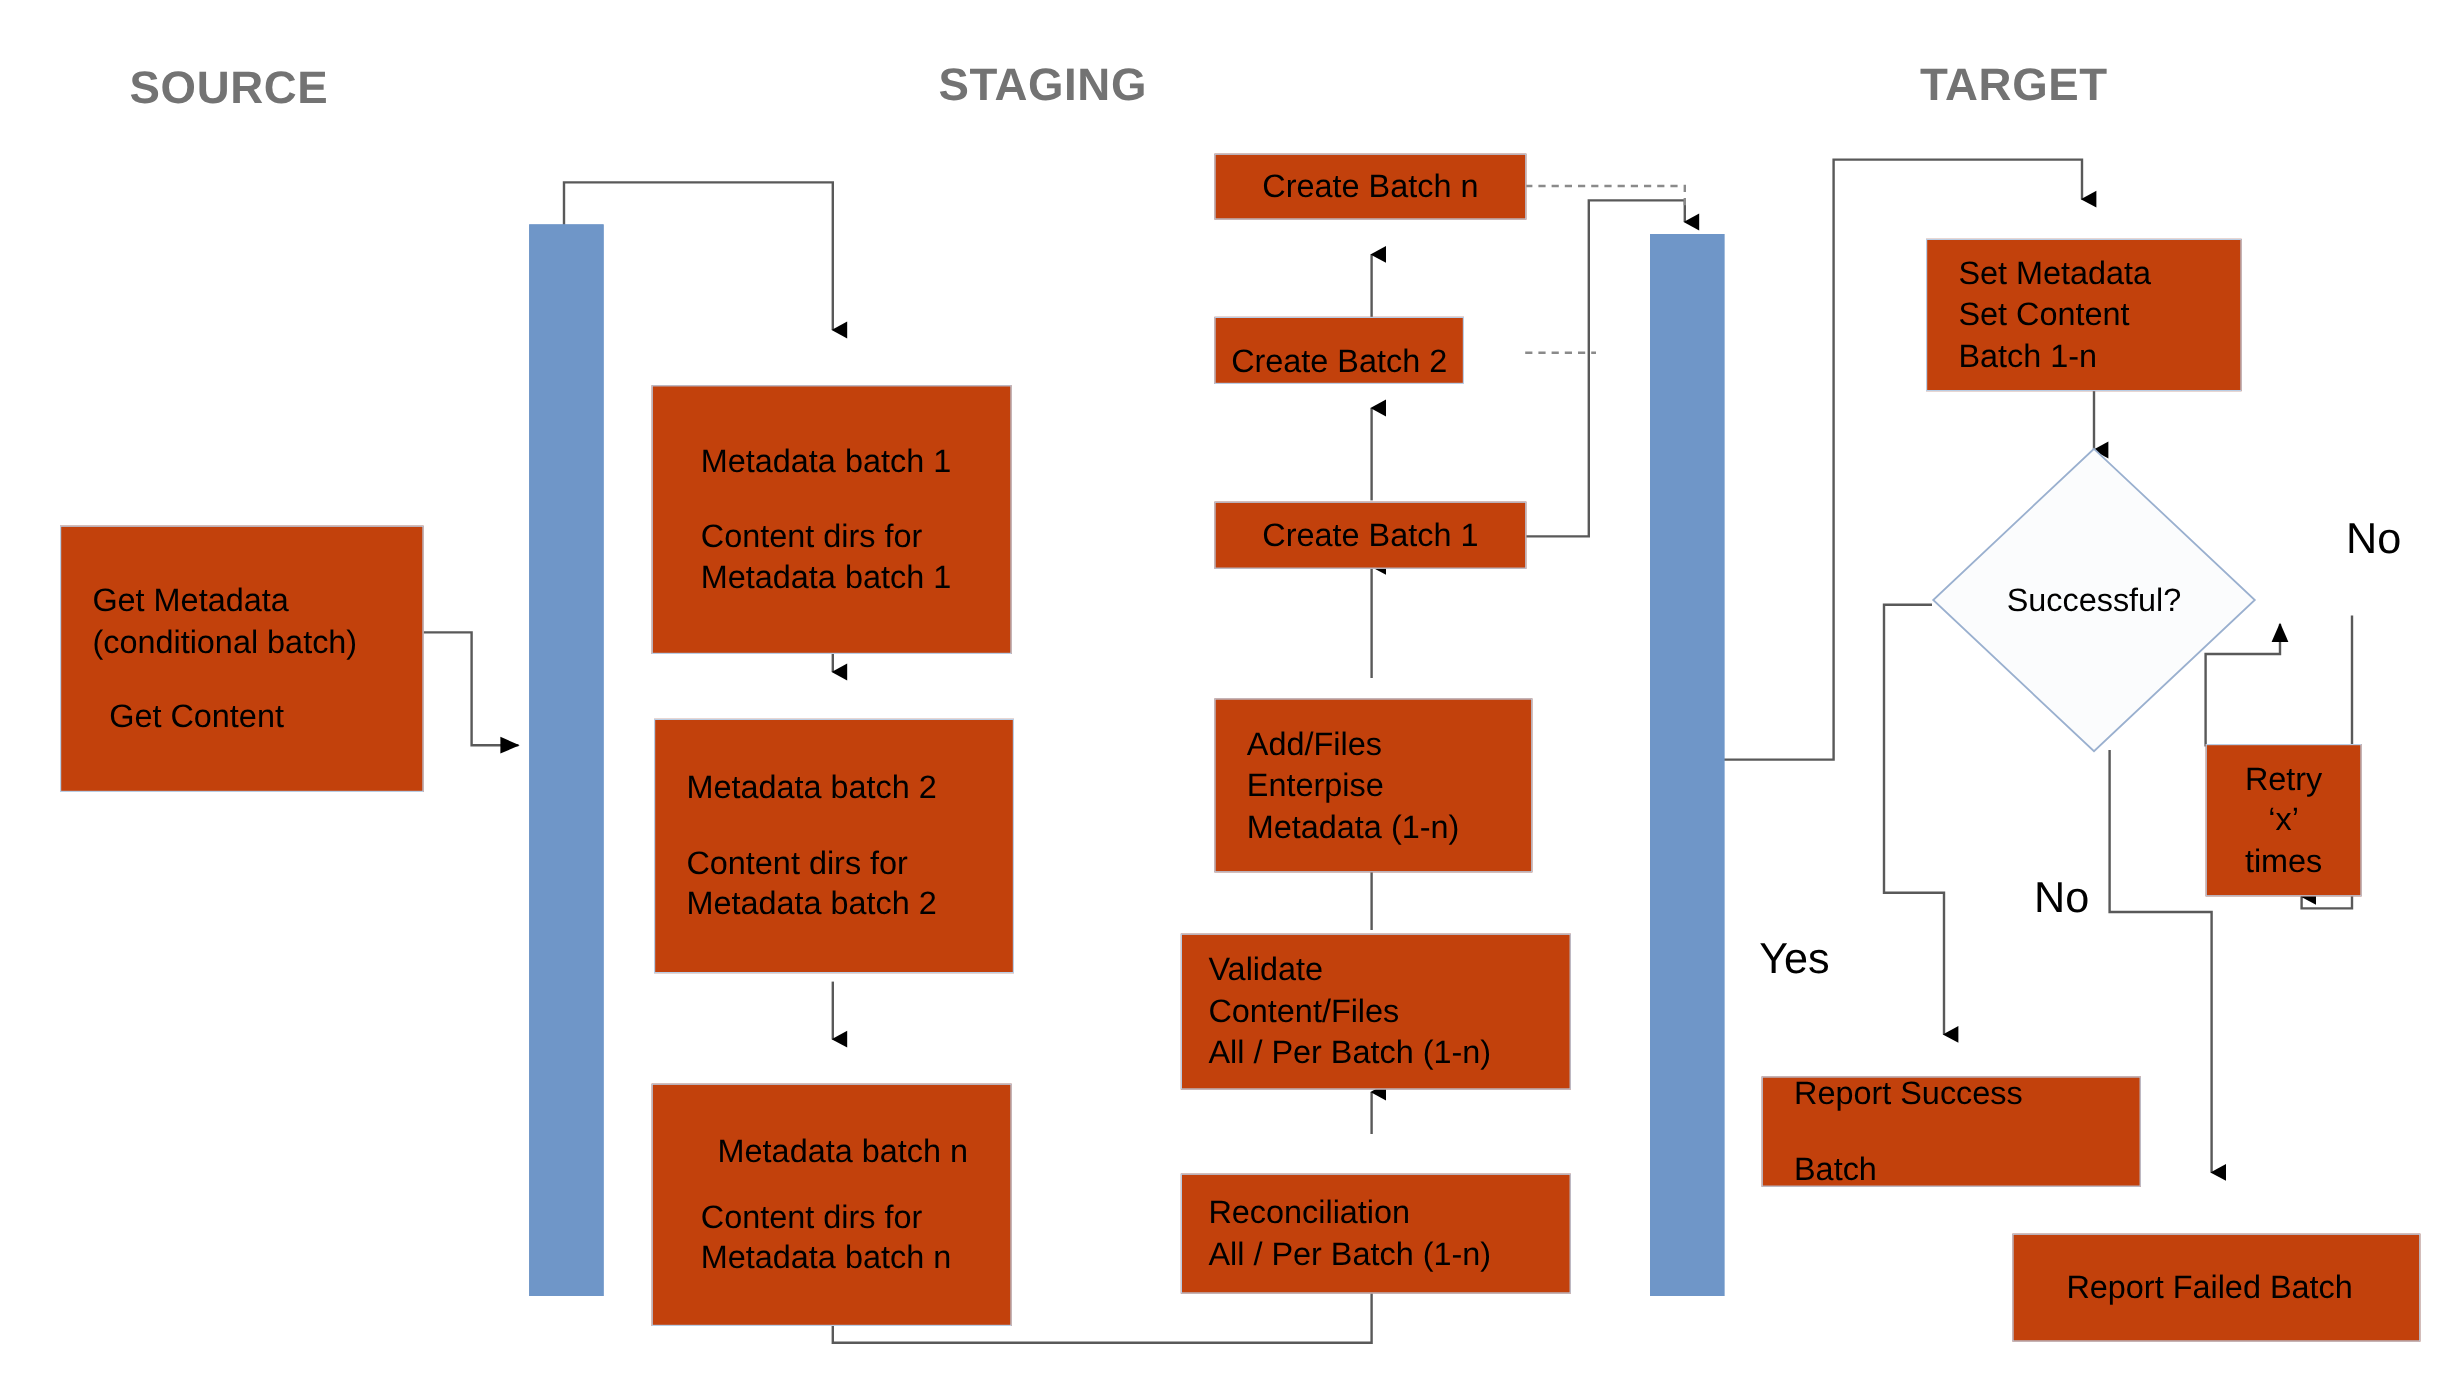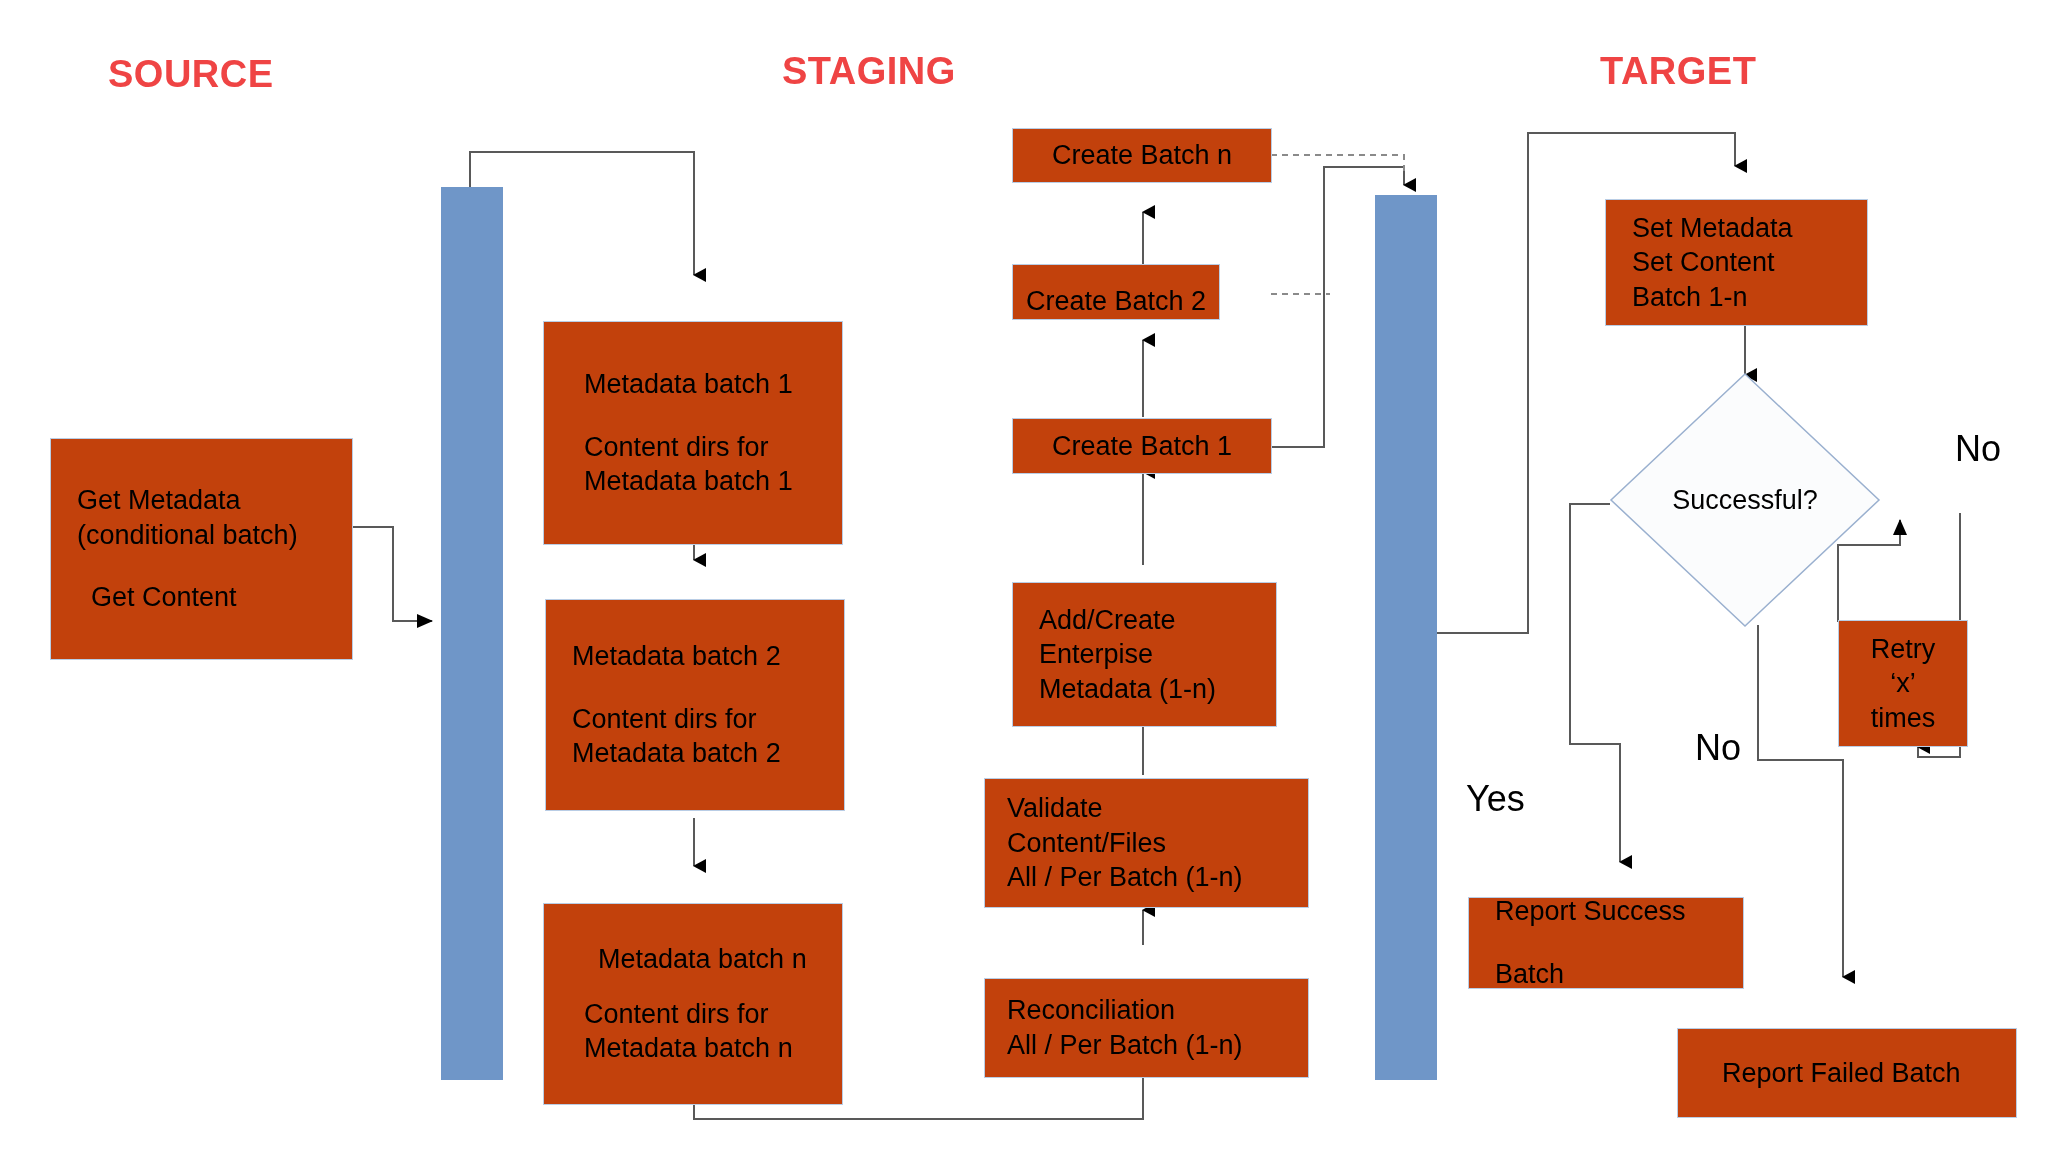--- a/index.html
+++ b/index.html
@@ -12,21 +12,21 @@
     width: 2048px;
     height: 1152px;
     background: #ffffff;
     font-family: "Liberation Sans", sans-serif;
     overflow: hidden;
   }
   .section-title {
     position: absolute;
     font-weight: bold;
     font-size: 38px;
-    color: #ef4444;
+    color: #737373;
     letter-spacing: 0.5px;
     white-space: nowrap;
   }
   .node {
     position: absolute;
     box-sizing: border-box;
     background: #c2410c;
     border: 1px solid #b9cde5;
     display: flex;
     flex-direction: column;
@@ -181,21 +181,21 @@
 
   <div class="node center-text" style="left:1012px; top:264px; width:208px; height:56px;justify-content:flex-end;">
     <span class="line">Create Batch 2</span>
   </div>
 
   <div class="node center-text" style="left:1012px; top:418px; width:260px; height:56px;">
     <span class="line">Create Batch 1</span>
   </div>
 
   <div class="node left-text pad-l" style="left:1012px; top:557px; width:265px; height:145px;">
-    <span class="line">Add/Create</span>
+    <span class="line">Add/Files</span>
     <span class="line">Enterpise</span>
     <span class="line">Metadata (1-n)</span>
   </div>
 
   <div class="node left-text pad-l-sm" style="left:984px; top:778px; width:325px; height:130px;">
     <span class="line">Validate</span>
     <span class="line">Content/Files</span>
     <span class="line">All / Per Batch (1-n)</span>
   </div>
 
@@ -216,21 +216,21 @@
     </svg>
     <div class="diamond-label" style="top:113px;">Successful?</div>
   </div>
 
   <div class="node center-text" style="left:1838px; top:620px; width:130px; height:127px;">
     <span class="line">Retry</span>
     <span class="line">‘x’</span>
     <span class="line">times</span>
   </div>
 
-  <div class="node left-text pad-l" style="left:1468px; top:872px; width:276px; height:92px;gap:28px;">
+  <div class="node left-text pad-l" style="left:1468px; top:872px; width:316px; height:92px;gap:28px;">
     <span class="line">Report Success</span>
     <span class="line">Batch</span>
   </div>
 
   <div class="node left-text pad-l" style="left:1677px; top:1003px; width:340px; height:90px;">
     <span class="line" style="padding-left:18px;">Report Failed Batch</span>
   </div>
 
   <div class="edge-label" style="left:1955px; top:428px;">No</div>
 

